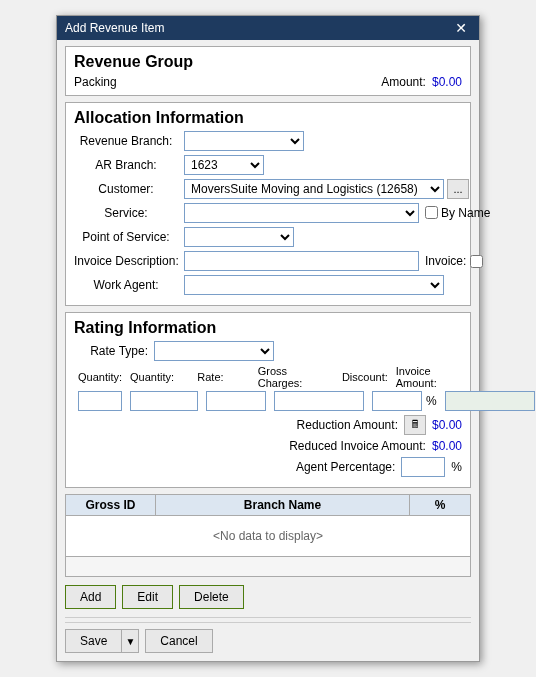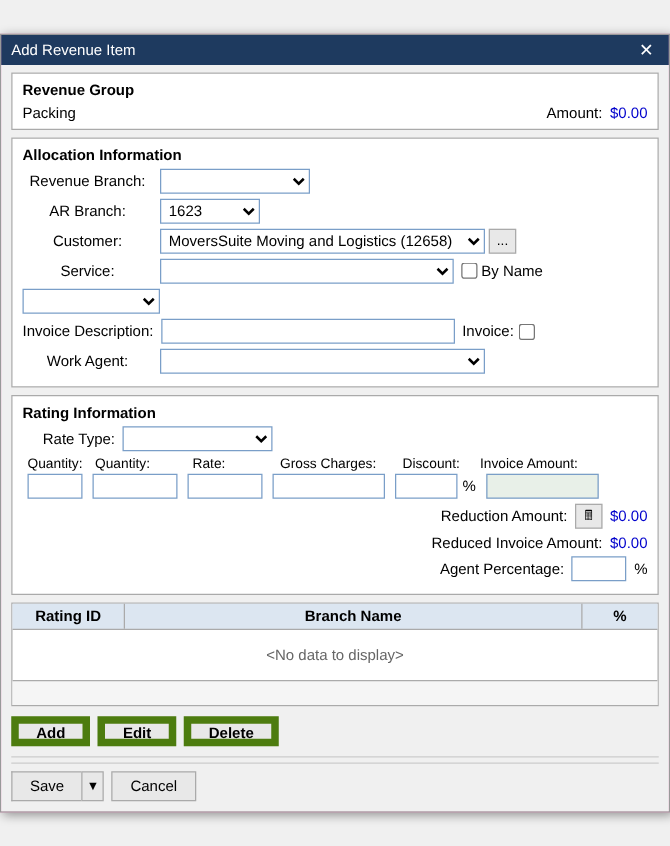--- a/index.html
+++ b/index.html
@@ -6,22 +6,22 @@
     body {
       font-family: 'Segoe UI', Tahoma, Geneva, Verdana, sans-serif;
       font-size: 12px;
       background: #f0f0f0;
       display: flex;
       align-items: center;
       justify-content: center;
       min-height: 100vh;
     }
     .dialog {
-      width: 536px;
-      background: #f9a8d4;
+      width: 424px;
+      background: #a21caf;
       border: 1px solid #999;
       box-shadow: 2px 2px 8px rgba(0,0,0,0.4);
     }
     .title-bar {
       background: #1e3a5f;
       color: white;
       padding: 5px 8px;
       display: flex;
       justify-content: space-between;
       align-items: center;
@@ -36,21 +36,21 @@
       border: none;
       padding: 0 4px;
       line-height: 1;
     }
     .dialog-body {
       padding: 6px 8px 8px 8px;
       background: #f0f0f0;
     }
     .section-header {
       font-weight: bold;
-      font-size: 12px;
+      font-size: 16px;
       margin-bottom: 4px;
       color: #000;
     }
     .revenue-group {
       background: white;
       border: 1px solid #aaa;
       padding: 6px 8px;
       margin-bottom: 6px;
     }
     .revenue-group-row {
@@ -246,26 +246,25 @@
     }
     .button-row {
       display: flex;
       gap: 6px;
       margin-bottom: 6px;
       padding: 2px 0;
     }
     .btn {
       height: 24px;
       padding: 0 14px;
-      border: 6px solid #4d7c0f;
+      border: 1px solid #4d7c0f;
       background: #e8e8e8;
       font-size: 12px;
       cursor: pointer;
       white-space: nowrap;
-      font-weight: bold;
     }
     .btn-primary {
       background: #e8e8e8;
     }
     .footer-row {
       display: flex;
       justify-content: space-between;
       align-items: center;
       border-top: 1px solid #ccc;
       padding-top: 6px;
@@ -379,20 +378,21 @@
             <option></option>
           </select>
           <label class="by-name-label">
             <input type="checkbox" style="">
             <span>By Name</span>
           </label>
         </div>
       </div>
 
       <div class="form-row">
+        <label class="form-label">Point of Service:</label>
         <select class="select-pos">
           <option></option>
         </select>
       </div>
 
       <div class="form-row">
         <label class="form-label">Invoice Description:</label>
         <div class="invoice-desc-row">
           <input type="text" class="input-invoice-desc" style="">
           <label class="invoice-check-label">
@@ -453,21 +453,21 @@
       <div class="right-align-row">
         <span>Agent Percentage:</span>
         <input type="text" class="agent-pct-input" style="">
         <span class="percent-label">%</span>
       </div>
 
     </div>
 
     <div class="distribution-box">
       <div class="dist-header">
-        <div class="dist-header-cell">Rating ID</div>
+        <div class="dist-header-cell">Gross ID</div>
         <div class="dist-header-cell">Branch Name</div>
         <div class="dist-header-cell">%</div>
       </div>
       <div class="dist-body">
         <span>&lt;No data to display&gt;</span>
       </div>
       <div class="dist-footer"></div>
     </div>
 
     <div class="button-row">

